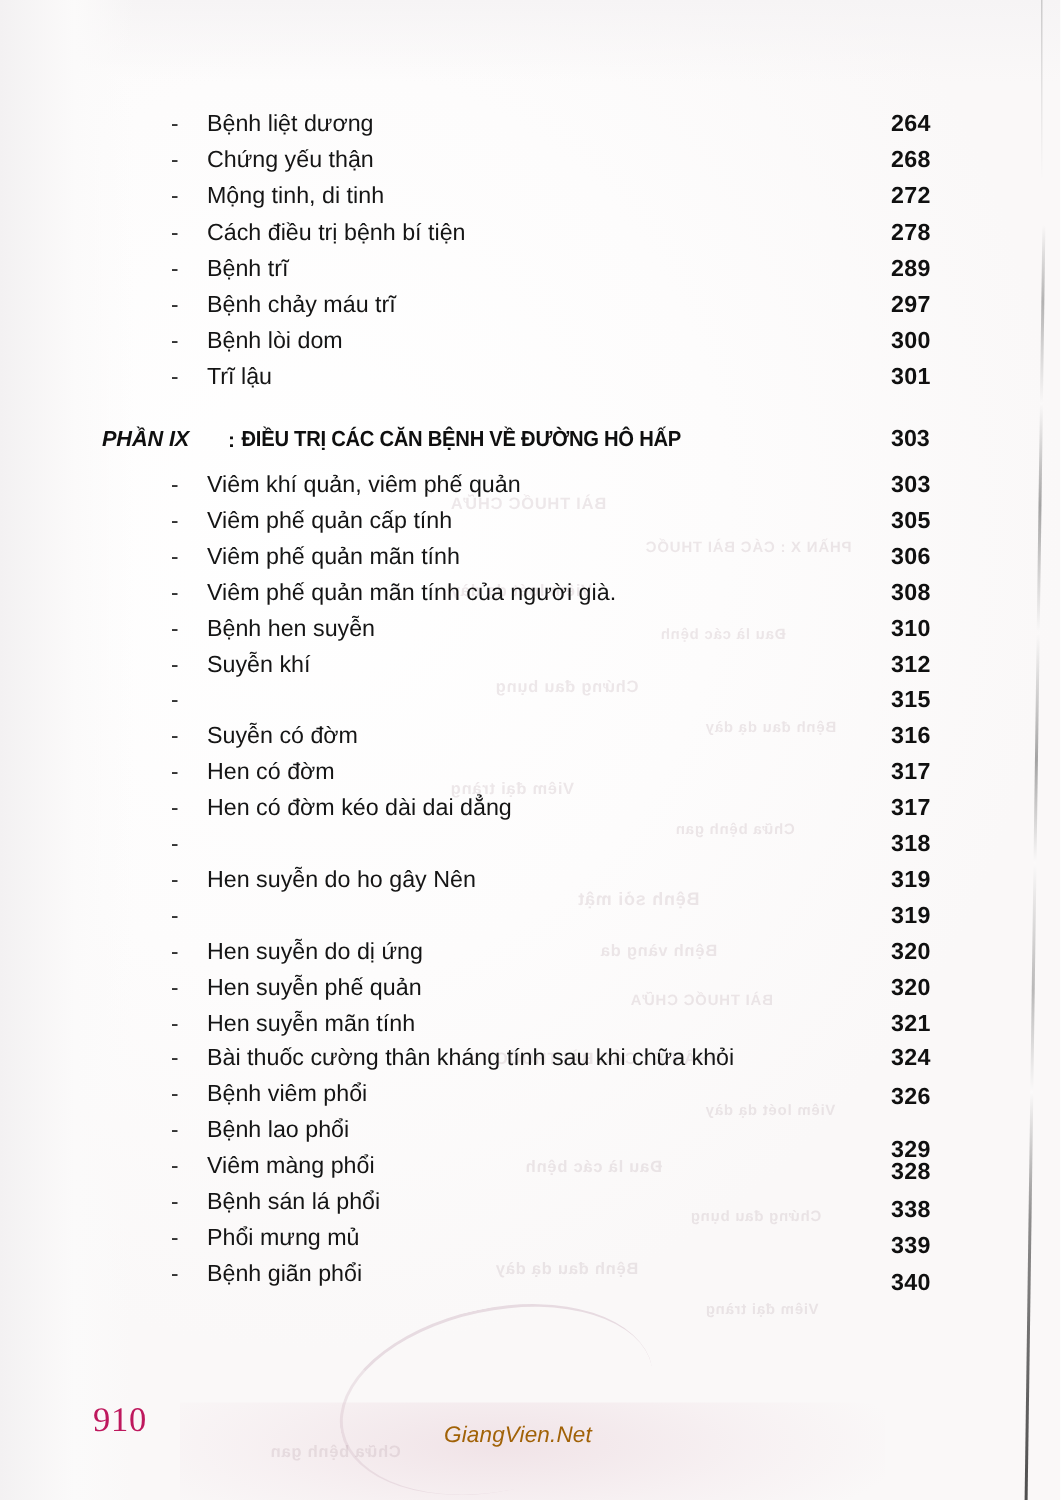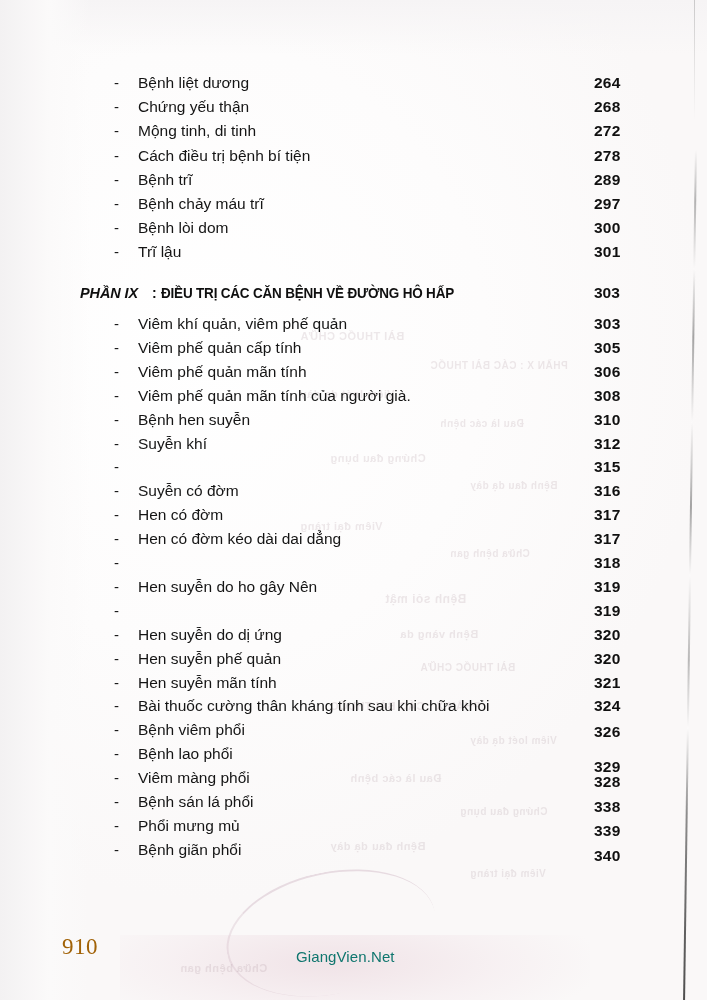--- a/index.html
+++ b/index.html
@@ -147,21 +147,21 @@
   }
 
   .part-heading {
     position: absolute;
     left: 64px;
     width: 707px;
     height: 24px;
   }
   .part-heading .part-name {
     position: absolute;
-    left: 16px;
+    left: 4px;
     top: 0;
     font-style: italic;
     font-weight: bold;
     font-size: 14.5px;
     line-height: 22px;
     color: #0f0f0f;
     letter-spacing: -0.1px;
   }
   .part-heading .part-sep {
     position: absolute;
@@ -194,21 +194,21 @@
     line-height: 22px;
     color: #101010;
   }
 
   .folio {
     position: absolute;
     left: 62px;
     top: 934px;
     font-family: "Liberation Serif", serif;
     font-size: 23px;
-    color: #a16207;
+    color: #be185d;
     letter-spacing: 0.5px;
   }
 
   .watermark {
     position: absolute;
     left: 296px;
     top: 948px;
     font-family: "Liberation Sans", sans-serif;
     font-size: 15px;
     font-weight: normal;
@@ -411,16 +411,16 @@
         </div>
         <div class="toc-row" style="top: 838.8px;">
           <span class="toc-dash">-</span>
           <span class="toc-label">Bệnh giãn phổi</span>
           <span class="toc-page" style="top: 6.5px;">340</span>
         </div>
       </div>
 
     <div class="folio">910</div>
 
-    <div class="watermark" style="color: #0f766e;">GiangVien.Net</div>
+    <div class="watermark" style="color: #a16207; font-style: italic;">GiangVien.Net</div>
 
   </div>
 </div>
 
 </body></html>

